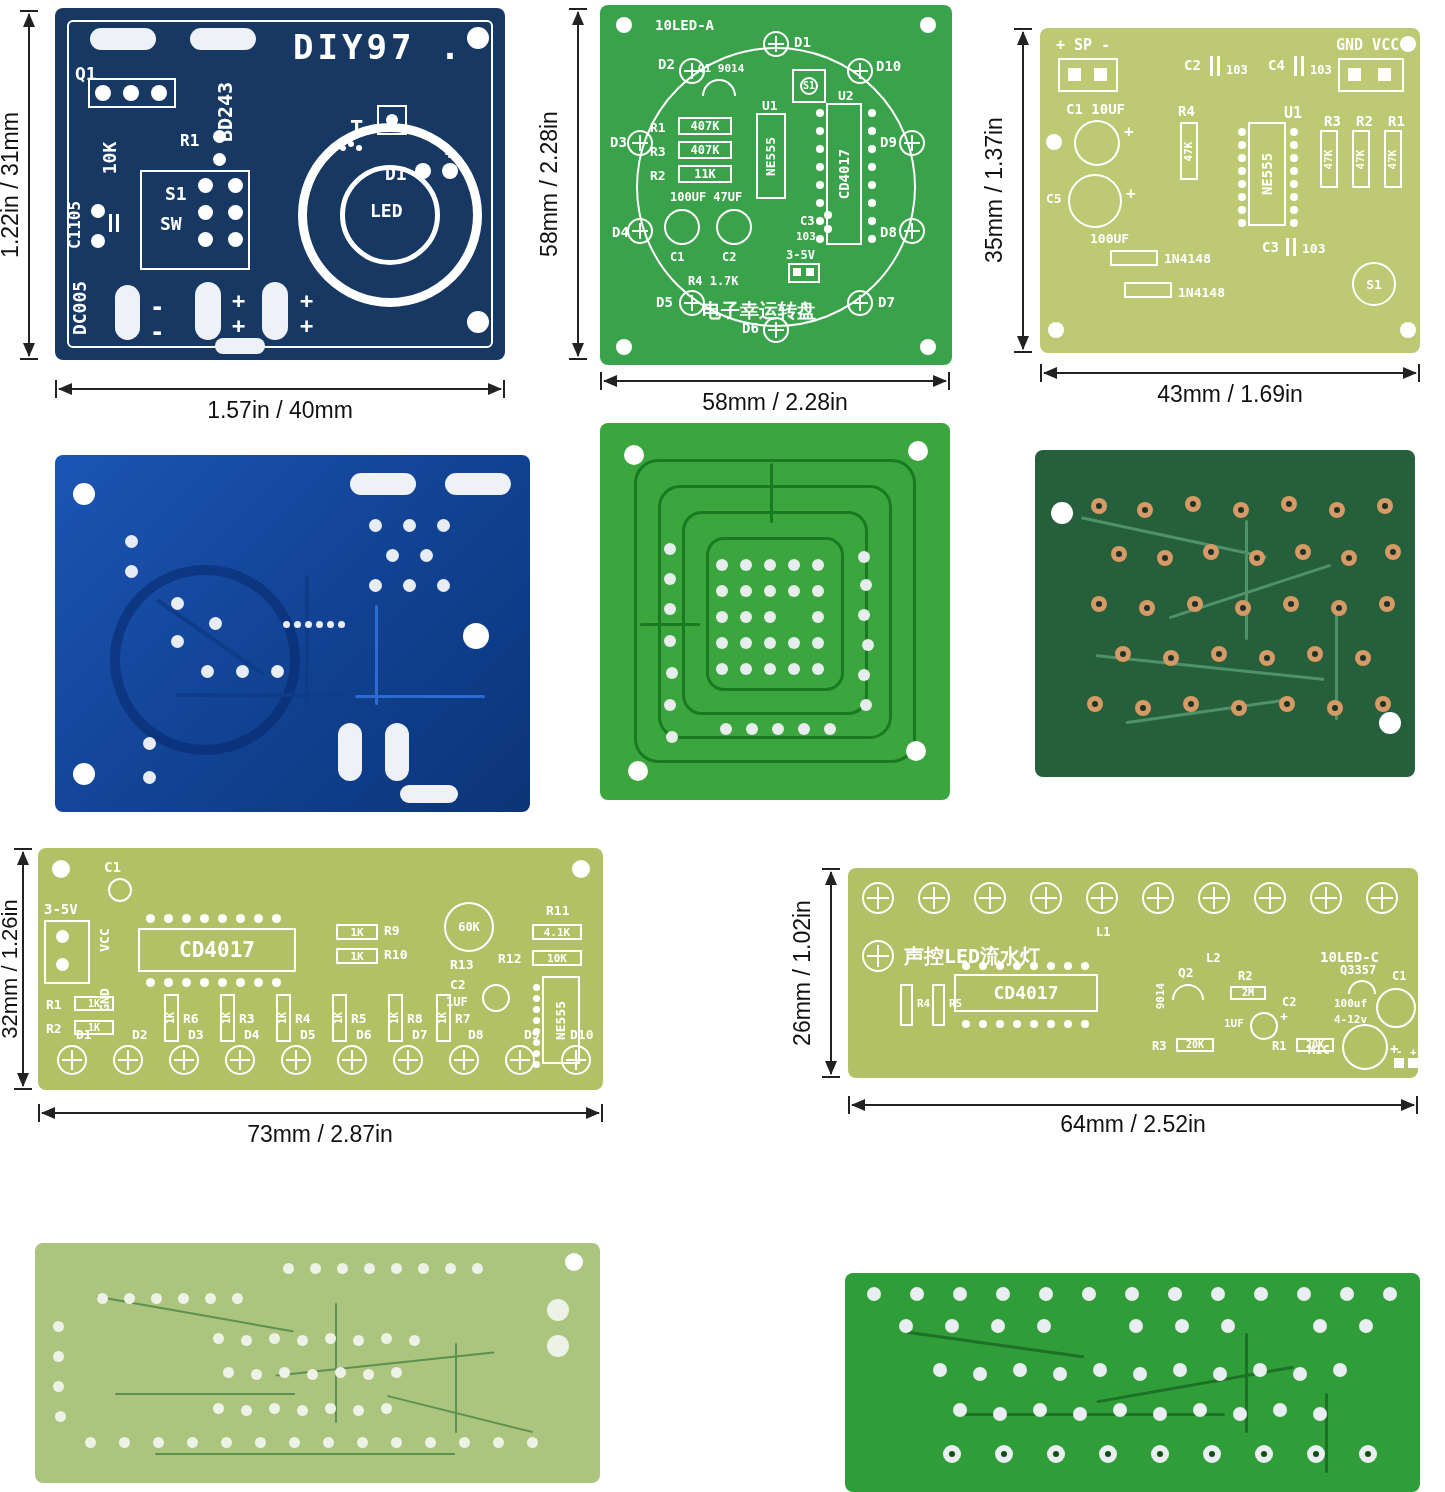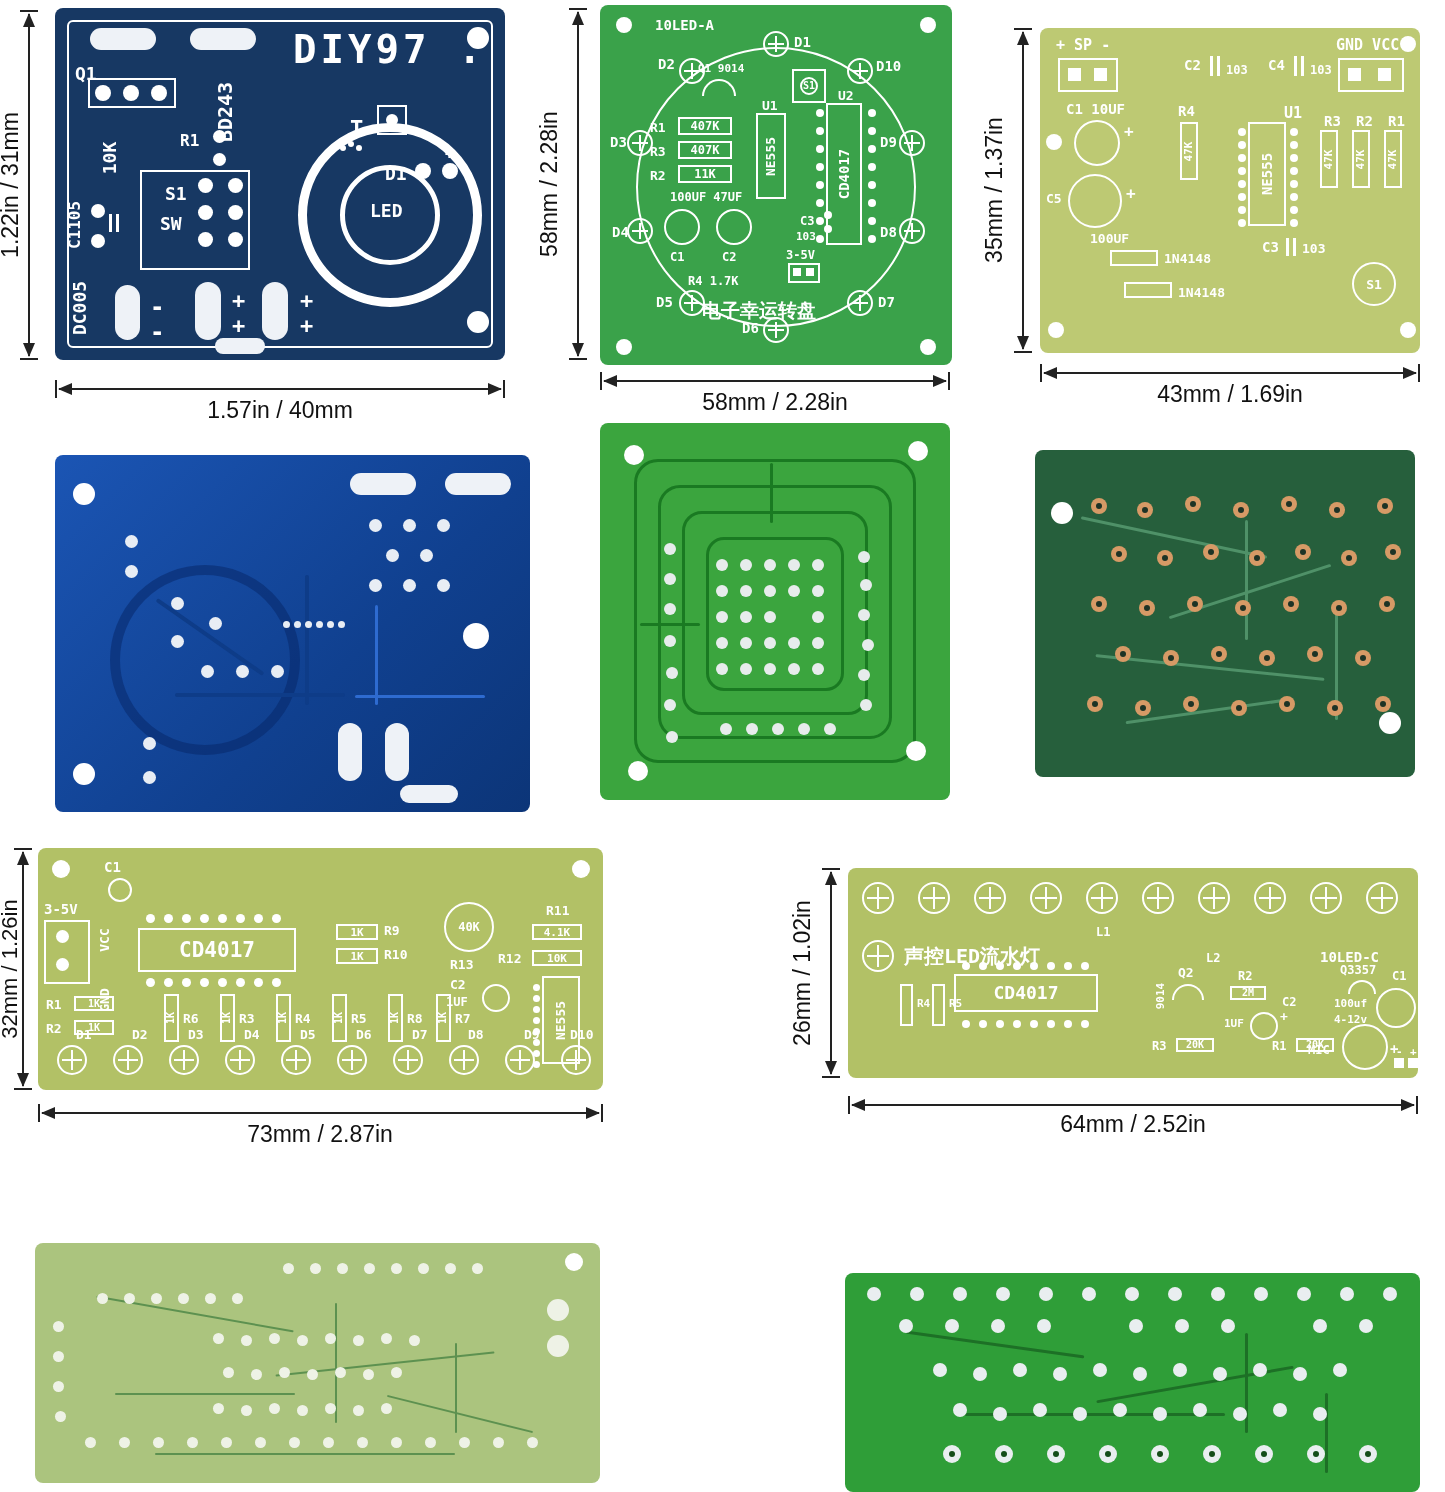--- a/index.html
+++ b/index.html
@@ -44,21 +44,21 @@
 .dim-v .a2{bottom:3px;border-top:14px solid #222}
 .dimlbl{position:absolute;color:#111;font-family:"Liberation Sans",sans-serif;font-size:23px;white-space:nowrap}
 </style>
 </head>
 <body>
 
 <div id="canvas">
 
   <div class="board" style="left:55px;top:8px;width:450px;height:352px;background:#173863">
     <div class="box" style="left:12px;top:12px;width:426px;height:328px;border-radius:6px"></div>
-    <div class="silk" style="left:238px;top:22px;font-size:39px;letter-spacing:4px">DIY97 .</div>
+    <div class="silk" style="left:238px;top:22px;font-size:34px;letter-spacing:4px">DIY97 .</div>
     <div class="stad" style="left:35px;top:20px;width:66px;height:22px"></div>
     <div class="stad" style="left:135px;top:20px;width:66px;height:22px"></div>
     <div class="silk" style="left:20px;top:57px;font-size:18px">Q1</div>
     <div class="box" style="left:33px;top:70px;width:88px;height:30px"></div>
     <div class="pad" style="left:40px;top:77px;width:16px;height:16px"></div>
     <div class="pad" style="left:68px;top:77px;width:16px;height:16px"></div>
     <div class="pad" style="left:96px;top:77px;width:16px;height:16px"></div>
     <div class="silk vt" style="left:170px;top:104px;font-size:20px">BD243</div>
     <div class="silk vt" style="left:55px;top:150px;font-size:18px">10K</div>
     <div class="silk" style="left:125px;top:125px;font-size:16px">R1</div>
@@ -357,21 +357,21 @@
     <div class="dots" style="left:108px;top:130px;width:9px;height:9px;background:#fff;box-shadow:18px 0 0 #fff,36px 0 0 #fff,54px 0 0 #fff,72px 0 0 #fff,90px 0 0 #fff,108px 0 0 #fff,126px 0 0 #fff"></div>
     <div class="box" style="left:298px;top:76px;width:42px;height:16px;font-size:11px">
         <span>1K</span>
       </div>
     <div class="silk" style="left:346px;top:76px;font-size:13px">R9</div>
     <div class="box" style="left:298px;top:100px;width:42px;height:16px;font-size:11px">
         <span>1K</span>
       </div>
     <div class="silk" style="left:346px;top:100px;font-size:13px">R10</div>
     <div class="ring" style="left:406px;top:54px;width:50px;height:50px"></div>
-    <div class="silk ctr" style="left:431px;top:79px;font-size:12px">40K</div>
+    <div class="silk ctr" style="left:431px;top:79px;font-size:12px">60K</div>
     <div class="silk" style="left:412px;top:110px;font-size:13px">R13</div>
     <div class="silk" style="left:508px;top:56px;font-size:13px">R11</div>
     <div class="box" style="left:494px;top:76px;width:50px;height:16px;font-size:11px">
         <span>4.1K</span>
       </div>
     <div class="box" style="left:494px;top:102px;width:50px;height:16px;font-size:11px">
         <span>10K</span>
       </div>
     <div class="silk" style="left:460px;top:104px;font-size:13px">R12</div>
     <div class="silk" style="left:412px;top:130px;font-size:13px">C2</div>

